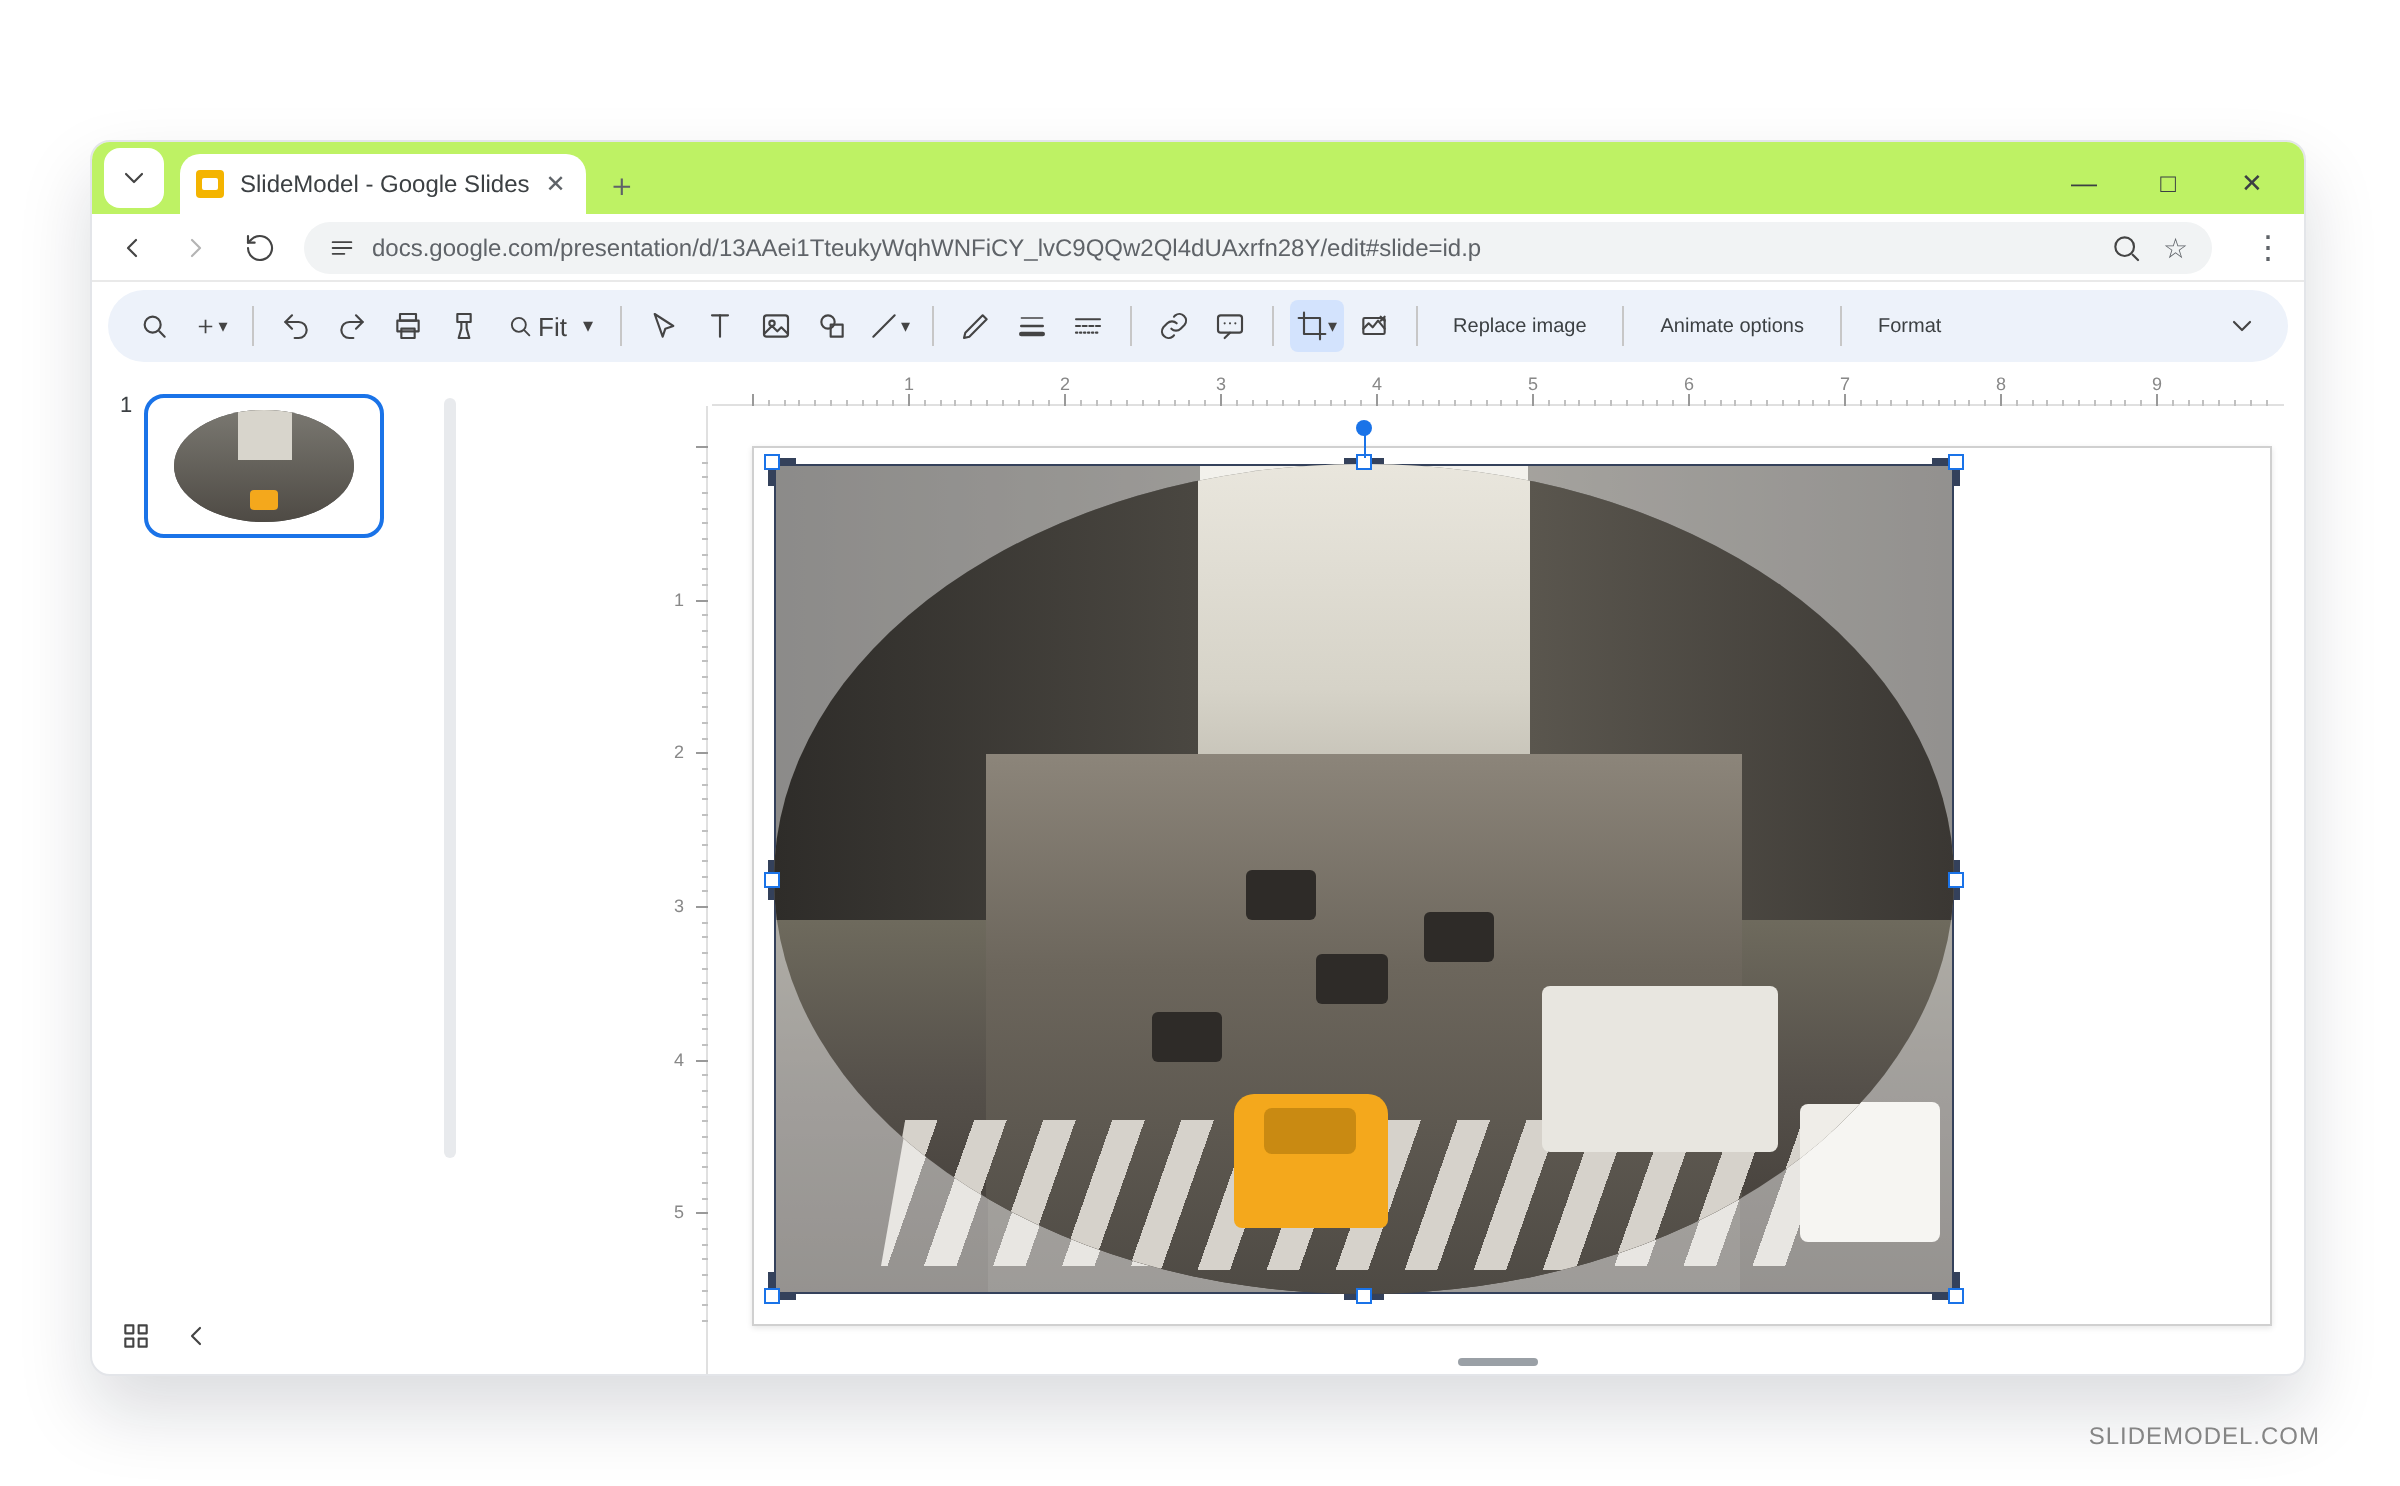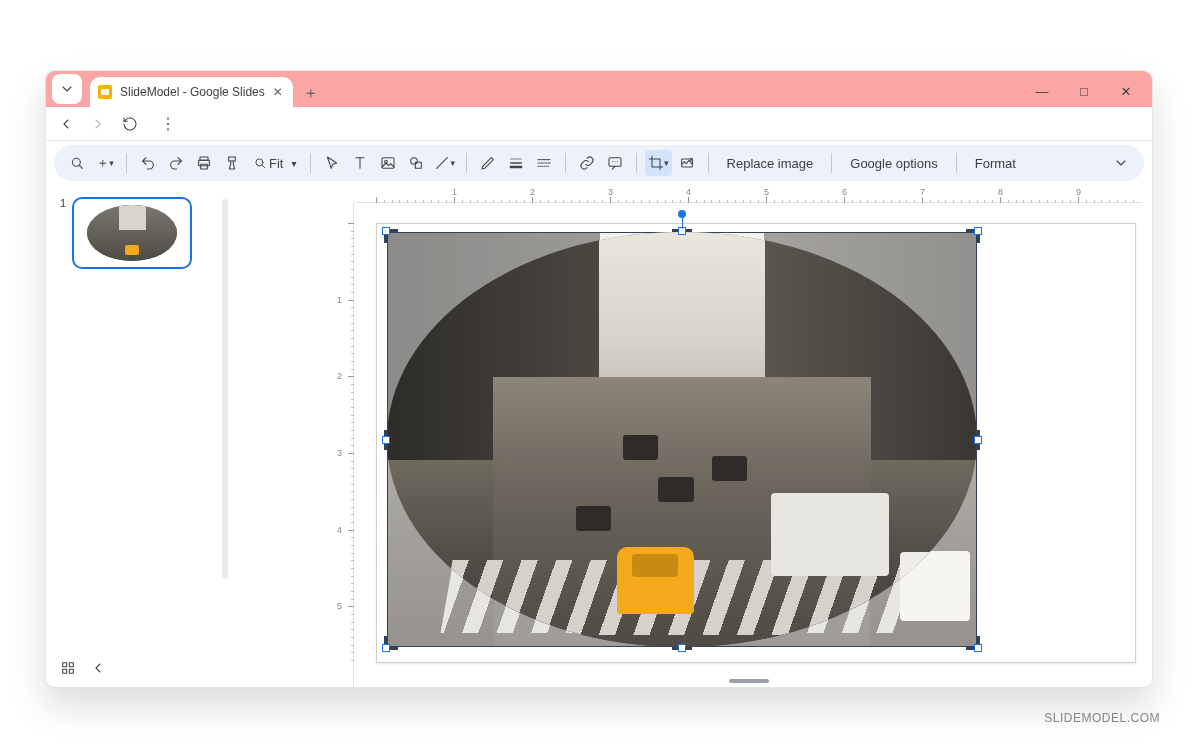--- a/index.html
+++ b/index.html
@@ -1,21 +1,21 @@
 <!DOCTYPE html>
 <html><head>
 <meta charset="utf-8">
 <style>
   * { box-sizing: border-box; margin: 0; padding: 0; font-family: Arial, "Helvetica Neue", sans-serif; }
   body { background: #fff; width: 1200px; height: 743px; overflow: hidden; position: relative; }
 
   .stage { position: absolute; left: 45px; top: 70px; width: 1108px; height: 618px; border: 1px solid #e3e5e9; border-radius: 10px; box-shadow: 0 18px 36px rgba(15,23,42,.15); overflow: hidden; background:#fff; }
 
   
-  .tab-strip { height: 36px; background: #fca5a5; display:flex; align-items:flex-end; padding:0 8px 0 4px; gap:4px; }
+  .tab-strip { height: 36px; background: #bef264; display:flex; align-items:flex-end; padding:0 8px 0 4px; gap:4px; }
   .tabs-dd { width:30px; height:30px; display:flex; align-items:center; justify-content:center; border-radius:8px; background:#fff; margin:3px 4px 3px 2px; color:#444;}
   .tab { height:30px; background:#fff; border-radius:10px 10px 0 0; display:flex; align-items:center; padding:0 10px 0 8px; gap:8px; min-width:180px; font-size:12px; color:#3c4043; }
   .tab .close { margin-left:auto; color:#5f6368; }
   .tab-plus { width:28px; height:28px; display:flex; align-items:center; justify-content:center; color:#5f6368; }
   .win-ctrls { margin-left:auto; display:flex; gap:22px; padding-right:8px; padding-bottom:8px; color:#3c4043; }
   .win-ctrls span { font-size:13px; display:inline-flex; align-items:center; justify-content:center; width:20px;}
 
   .addr-bar { height:34px; background:#fff; display:flex; align-items:center; padding:0 10px; gap:12px; border-bottom:1px solid #e9e9e9;}
   .nav-btn { width:20px; height:20px; display:flex; align-items:center; justify-content:center; color:#5f6368; font-size:14px; }
   .omnibox { flex:1; height:26px; background:#f1f3f4; border-radius:14px; display:flex; align-items:center; padding:0 12px; gap:8px; color:#5f6368; font-size:12px;}
@@ -23,21 +23,21 @@
   .menu-dots { margin-left:8px; color:#5f6368;}
 
   
   .toolbar-wrap { padding:4px 8px; }
   .toolbar { height:36px; background:#edf2fa; border-radius:20px; display:flex; align-items:center; padding:0 10px; gap:2px; color:#444;}
   .tbtn { min-width:26px; height:26px; display:flex; align-items:center; justify-content:center; border-radius:4px; font-size:13px; color:#444; padding:0 3px;}
   .tbtn.active { background:#d3e3fd; }
   .sep { width:1px; height:20px; background:#c7c7c7; margin:0 6px; }
   .zoom { display:flex; align-items:center; gap:2px; font-size:13px; padding:0 6px; }
   .zoom .dd { font-size:10px; margin-left:6px;}
-  .txtbtn { padding:0 10px; font-size:13px; color:#3c4043; height:26px; display:flex; align-items:center; border-radius:4px;}
+  .txtbtn { padding:0 10px; font-size:10px; color:#3c4043; height:26px; display:flex; align-items:center; border-radius:4px;}
   .expand { margin-left:auto; }
 
   
   .workspace { display:flex; height: calc(100% - 36px - 34px - 44px); position:relative;}
   .sidebar { width:200px; display:flex; padding:12px 10px 10px 14px; gap:6px; }
   .slide-num { font-size:11px; color:#3c4043; }
   .thumb { width:120px; height:72px; border:2px solid #1a73e8; border-radius:10px; background:#fff; display:flex; align-items:center; justify-content:center; overflow:hidden;}
   .thumb-img { width:90px; height:56px; border-radius:50%; background:#555; position:relative; overflow:hidden;}
   .scroll-hint { width:6px; height:380px; background:#e8eaed; border-radius:3px; margin-left:24px; margin-top:2px;}
 
@@ -136,20 +136,33 @@
         <svg class="icon" viewBox="0 0 24 24">
           <path d="M9 6l6 6-6 6"></path>
         </svg>
       </div>
     <div class="nav-btn">
         <svg class="icon" viewBox="0 0 24 24">
           <path d="M3 12a9 9 0 1 0 3-6.7L3 8"></path>
           <path d="M3 3v5h5"></path>
         </svg>
       </div>
+    <div class="omnibox">
+      <svg class="icon" viewBox="0 0 24 24" style="width:14px;height:14px">
+          <path d="M4 7h16M4 12h16M4 17h10"></path>
+        </svg>
+      <span>docs.google.com/presentation/d/13AAei1TteukyWqhWNFiCY_lvC9QQw2Ql4dUAxrfn28Y/edit#slide=id.p</span>
+      <span class="omni-tail">
+        <svg class="icon" viewBox="0 0 24 24">
+            <circle cx="11" cy="11" r="7"></circle>
+            <path d="M21 21l-4-4"></path>
+          </svg>
+        <span style="font-size:14px">☆</span>
+      </span>
+    </div>
     <div class="menu-dots">⋮</div>
   </div>
 
   <div class="toolbar-wrap">
     <div class="toolbar">
       <div class="tbtn">
           <svg class="icon" viewBox="0 0 24 24">
             <circle cx="11" cy="11" r="6"></circle>
             <path d="M20 20l-4-4"></path>
           </svg>
@@ -268,21 +281,21 @@
             <path d="M4 14l4-4 3 3 4-5 5 6"></path>
             <path d="M20 5l-3 3M17 5l3 3"></path>
           </svg>
         </div>
       <div class="sep"></div>
       <div class="txtbtn">
           <span>Replace image</span>
         </div>
       <div class="sep"></div>
       <div class="txtbtn">
-          <span>Google options</span>
+          <span>Animate options</span>
         </div>
       <div class="sep"></div>
       <div class="txtbtn">
           <span>Format</span>
         </div>
       <div class="tbtn expand">
           <svg class="icon" viewBox="0 0 24 24">
             <path d="M6 9l6 6 6-6"></path>
           </svg>
         </div>

